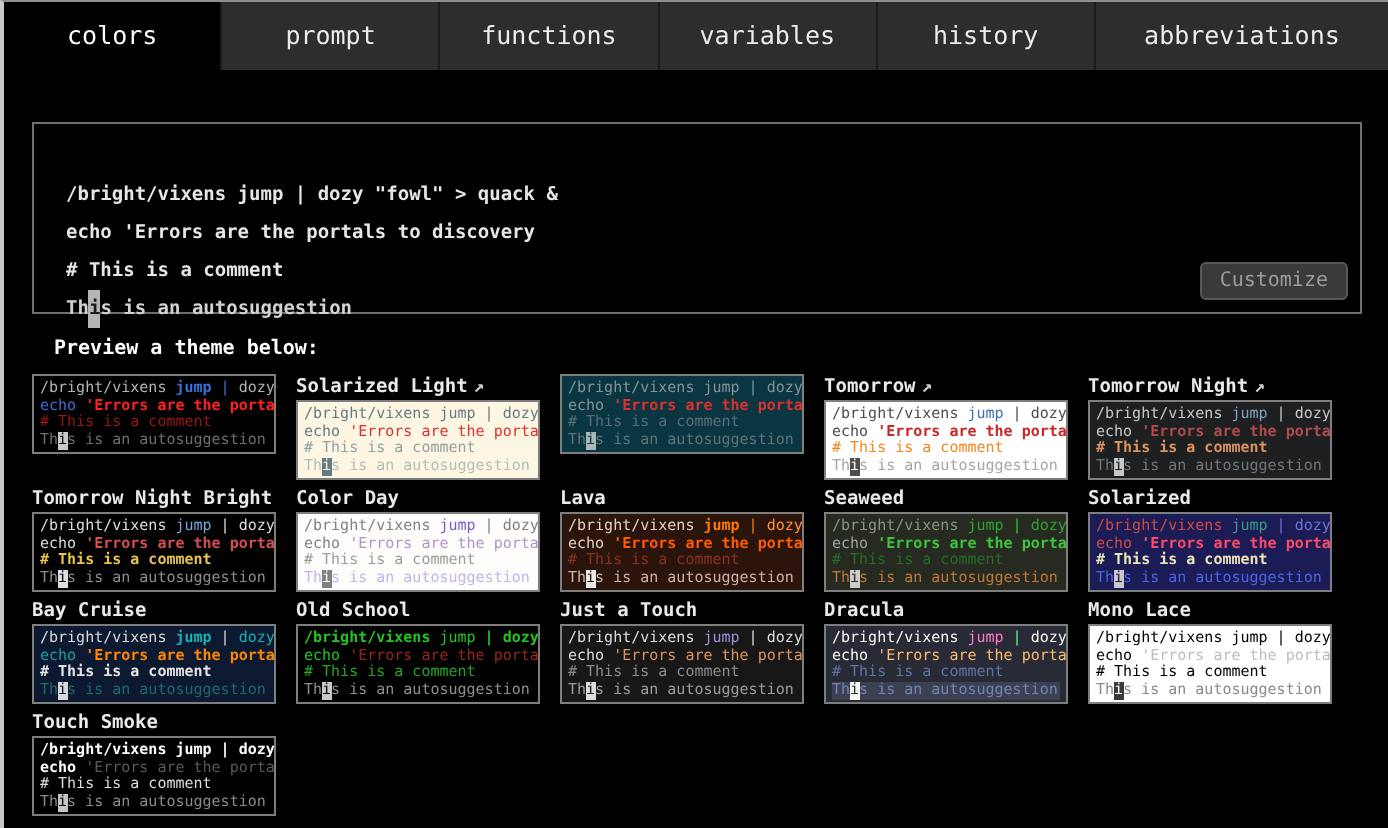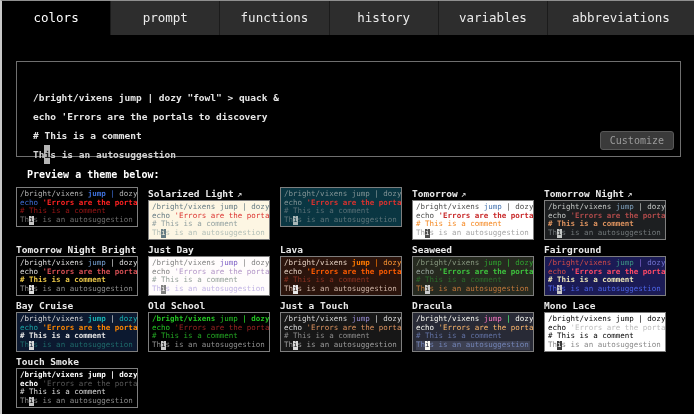--- a/index.html
+++ b/index.html
@@ -31,22 +31,22 @@
   .pline{font-size:7.5px;line-height:8.7px;white-space:nowrap;}
   .cursor{display:inline-block;}
 </style>
 </head>
 <body>
 
 <div class="tabbar" id="tabbar">
     <div class="tab active">colors</div>
     <div class="tab">prompt</div>
     <div class="tab">functions</div>
+    <div class="tab">variables</div>
     <div class="tab">history</div>
-    <div class="tab">variables</div>
     <div class="tab wide">abbreviations</div>
   </div>
 
 <div class="term-box">
   <div class="term-lines" id="term-lines">
       <div class="tl"><span style="color: rgb(230, 230, 230);">/bright/vixens jump | dozy "fowl" &gt; quack &amp;</span></div>
       <div class="tl"><span style="color: rgb(230, 230, 230);">echo 'Errors are the portals to discovery</span></div>
       <div class="tl"><span style="color: rgb(230, 230, 230);"># This is a comment</span></div>
       <div class="tl"><span style="color: rgb(210, 210, 210);">Th</span><span class="cursor" style="color: rgb(26, 26, 26); background: rgb(181, 181, 181);">i</span><span style="color: rgb(210, 210, 210);">s is an autosuggestion</span></div>
     </div>
@@ -102,21 +102,21 @@
     <div class="card">
       <div class="card-title">Tomorrow Night Bright</div>
       <div class="preview" style="background: rgb(0, 0, 0);">
         <div class="pline"><span style="color: rgb(222, 222, 222);">/bright/vixens </span><span style="color: rgb(122, 166, 218);">jump</span><span style="color: rgb(222, 222, 222);"> | dozy </span></div>
         <div class="pline"><span style="color: rgb(222, 222, 222);">echo </span><span style="color: rgb(213, 78, 83); font-weight: bold;">'Errors are the portals to discovery</span></div>
         <div class="pline"><span style="color: rgb(231, 197, 71); font-weight: bold;"># This is a comment</span></div>
         <div class="pline"><span style="color: rgb(141, 141, 141);">Th</span><span class="cursor" style="color: rgb(0, 0, 0); background: rgb(222, 222, 222);">i</span><span style="color: rgb(141, 141, 141);">s is an autosuggestion</span></div>
       </div>
     </div>
     <div class="card">
-      <div class="card-title">Just Day</div>
+      <div class="card-title">Color Day</div>
       <div class="preview" style="background: rgb(255, 252, 252);">
         <div class="pline"><span style="color: rgb(128, 128, 128);">/bright/vixens </span><span style="color: rgb(122, 92, 196);">jump</span><span style="color: rgb(128, 128, 128);"> | dozy </span></div>
         <div class="pline"><span style="color: rgb(128, 128, 128);">echo </span><span style="color: rgb(178, 148, 199);">'Errors are the portals to discovery</span></div>
         <div class="pline"><span style="color: rgb(149, 162, 154);"># This is a comment</span></div>
         <div class="pline"><span style="color: rgb(195, 182, 230);">Th</span><span class="cursor" style="color: rgb(255, 252, 252); background: rgb(128, 128, 128);">i</span><span style="color: rgb(195, 182, 230);">s is an autosuggestion</span></div>
       </div>
     </div>
     <div class="card">
       <div class="card-title">Lava</div>
       <div class="preview" style="background: rgb(43, 20, 12);">
@@ -129,21 +129,21 @@
     <div class="card">
       <div class="card-title">Seaweed</div>
       <div class="preview" style="background: rgb(38, 42, 32);">
         <div class="pline"><span style="color: rgb(135, 151, 127);">/bright/vixens </span><span style="color: rgb(47, 163, 47);">jump</span><span style="color: rgb(47, 163, 47); font-weight: bold;"> | </span><span style="color: rgb(47, 163, 47);">dozy </span></div>
         <div class="pline"><span style="color: rgb(154, 168, 159);">echo </span><span style="color: rgb(62, 196, 62); font-weight: bold;">'Errors are the portals to discovery</span></div>
         <div class="pline"><span style="color: rgb(42, 107, 42);"># This is a comment</span></div>
         <div class="pline"><span style="color: rgb(192, 119, 59);">Th</span><span class="cursor" style="color: rgb(38, 42, 32); background: rgb(204, 204, 204);">i</span><span style="color: rgb(192, 119, 59);">s is an autosuggestion</span></div>
       </div>
     </div>
     <div class="card">
-      <div class="card-title">Fairground</div>
+      <div class="card-title">Solarized</div>
       <div class="preview" style="background: rgb(27, 27, 85);">
         <div class="pline"><span style="color: rgb(207, 74, 74);">/bright/vixens </span><span style="color: rgb(62, 154, 134);">jump</span><span style="color: rgb(132, 104, 216);"> | </span><span style="color: rgb(114, 114, 210);">dozy </span></div>
         <div class="pline"><span style="color: rgb(207, 74, 74);">echo </span><span style="color: rgb(255, 74, 103); font-weight: bold;">'Errors are the portals to discovery</span></div>
         <div class="pline"><span style="color: rgb(234, 227, 182); font-weight: bold;"># This is a comment</span></div>
         <div class="pline"><span style="color: rgb(78, 100, 230);">Th</span><span class="cursor" style="color: rgb(27, 27, 85); background: rgb(201, 201, 201);">i</span><span style="color: rgb(78, 100, 230);">s is an autosuggestion</span></div>
       </div>
     </div>
     <div class="card">
       <div class="card-title">Bay Cruise</div>
       <div class="preview" style="background: rgb(12, 25, 48);">

